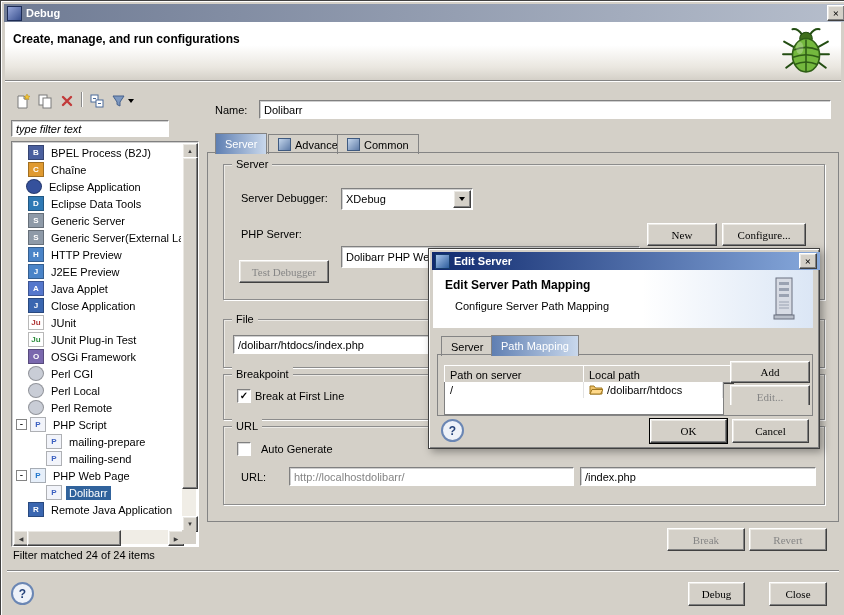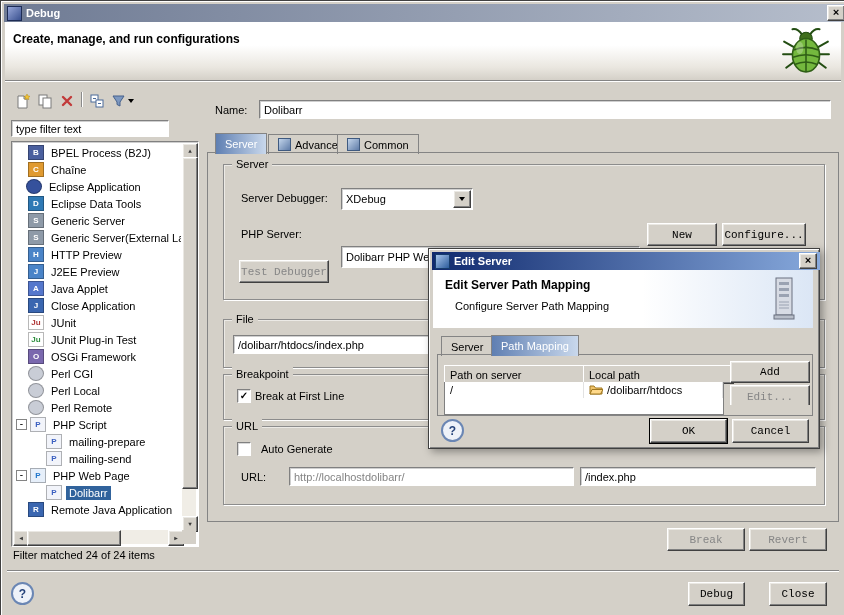--- a/index.html
+++ b/index.html
@@ -1,21 +1,21 @@
 <!DOCTYPE html>
 <html style="--selection: #31639c; --titlebar_active_start: #102a6e; --titlebar_active_end: #87a9dc; --titlebar_inactive_start: #6f7b94; --titlebar_inactive_end: #b6becc; --tab_selected_start: #5f7fb2; --tab_selected_end: #c9d8ec;"><head>
 <meta charset="utf-8">
 <style>
   html,body{margin:0;padding:0}
   body{position:relative;width:844px;height:615px;overflow:hidden;background:#d4d0c8;
        font-family:"Liberation Sans",sans-serif;font-size:11px;color:#000;}
   .abs{position:absolute}
   .raised{background:#d4d0c8;border:1px solid;border-color:#ffffff #404040 #404040 #ffffff;
           box-shadow:inset -1px -1px 0 #808080, inset 1px 1px 0 #eae8e3}
-  .btn{display:flex;align-items:center;justify-content:center;cursor:default;font-size:11px;font-family:Liberation Mono, monospace;padding:0}
+  .btn{display:flex;align-items:center;justify-content:center;cursor:default;font-size:11px;font-family:Liberation Serif, serif;padding:0}
   .btn.disabled{color:#868686}
   .btn.default{box-shadow:0 0 0 1px #000, inset -1px -1px 0 #808080, inset 1px 1px 0 #eae8e3}
   .sunken{background:#fff;border:1px solid;border-color:#808080 #ffffff #ffffff #808080;
           box-shadow:inset 1px 1px 0 rgba(64,64,64,.25)}
   input.tf{font-family:inherit;font-size:11px;padding:1px 4px;outline:none;margin:0}
   input.gray{color:#848484}
   .group{border:1px solid #8c8c8c;box-shadow:1px 1px 0 #ffffff, inset 1px 1px 0 rgba(255,255,255,.55)}
   .gtitle{position:absolute;top:-8px;left:8px;background:#d4d0c8;padding:0 4px;line-height:14px}
   .lbl{white-space:nowrap}
 
@@ -153,21 +153,21 @@
       <line x1="9" y1="10.5" x2="12" y2="10.5" stroke="#4a6a9a"></line>
     </svg>
   </div>
   <div class="abs tool" style="left:107px;top:89px;width:28px;height:19px;gap:3px">
     <svg width="13" height="14">
       <path d="M1 2 H12 L8 8 V12 L5 10.5 V8 Z" fill="#7d98c0" stroke="#46618c"></path>
     </svg>
     <span class="tri"></span>
   </div>
 
-  <input class="abs sunken tf" type="text" style="left: 10px; top: 119px; width: 148px; height: 13px;" value="type filter text">
+  <input class="abs sunken tf" type="text" style="left: 10px; top: 119px; width: 148px; height: 13px; font-style: italic;" value="type filter text">
 
   <div class="abs sunken" style="left:10px;top:140px;width:186px;height:404px;background:#fff">
     <div class="abs" style="left:1px;top:2px;width:168px;height:386px;overflow:hidden">
         <div class="tree-row" style="padding-left: 3px;">
           <span class="expander"></span>
           <span class="tree-icon" style="background: rgb(74, 95, 158); color: rgb(255, 255, 255);">B</span>
           <span class="tree-label">BPEL Process (B2J)</span>
         </div>
         <div class="tree-row" style="padding-left: 3px;">
           <span class="expander"></span>

